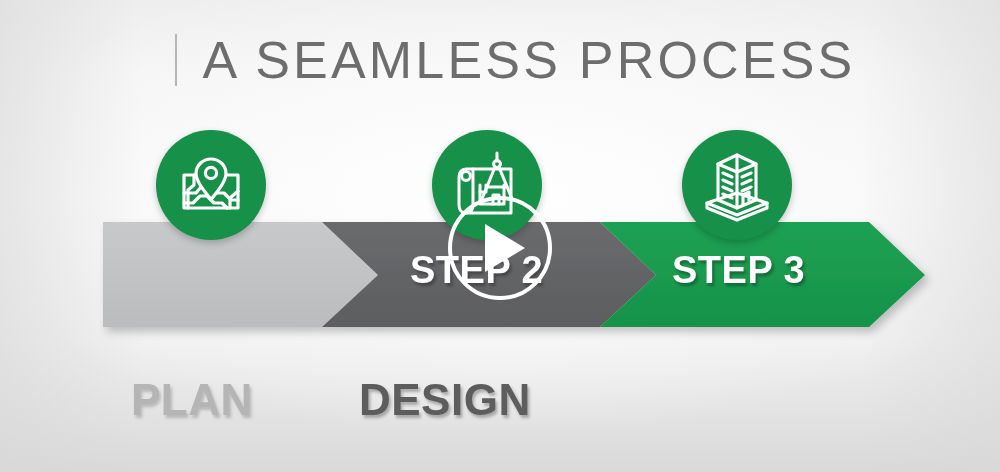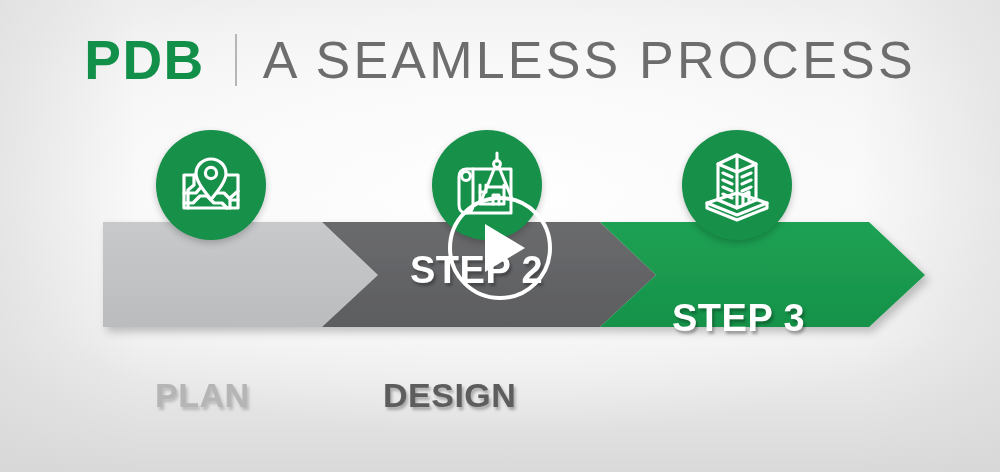--- a/index.html
+++ b/index.html
@@ -93,31 +93,30 @@
     top: 251px;
     font-size: 38px;
     font-weight: 700;
     color: #ffffff;
     letter-spacing: 0.5px;
     text-shadow: 2px 3px 3px rgba(0,0,0,0.30);
     line-height: 1;
   }
   #step-label-1 { left: 137px; }
   #step-label-2 { left: 410px; }
-  #step-label-3 { left: 672px; margin-top: 48px; }
+  #step-label-3 { left: 672px; }
 
   
   .word {
     position: absolute;
     top: 378px;
-    font-size: 34px;
+    font-size: 44px;
     font-weight: 700;
     letter-spacing: 0.5px;
     line-height: 1;
-    margin-left: 24px;
   }
   #word-1 { left: 131px; color: #b5b5b5; text-shadow: 2px 3px 3px rgba(120,120,120,0.40); }
   #word-2 { left: 359px; color: #5d5d5d; text-shadow: 2px 3px 3px rgba(90,90,90,0.45); }
   #word-3 { left: 669px; color: #12823f; text-shadow: 2px 3px 3px rgba(60,110,70,0.42); }
 
   
   #play-button {
     position: absolute;
     left: 448px;
     top: 196px;
@@ -139,21 +138,20 @@
     border-bottom: 24px solid transparent;
     border-left: 40px solid #ffffff;
   }
 </style>
 </head>
 <body>
 
 <div id="stage">
 
   <div class="title-row">
-    <span class="brand">PDB</span>
     <span class="title-divider"></span>
     <span class="tagline">A SEAMLESS PROCESS</span>
   </div>
 
   <div class="chev-band">
     <svg width="1000" height="472" viewBox="0 0 1000 472" xmlns="http://www.w3.org/2000/svg">
       <defs>
         <filter id="barShadow" x="-10%" y="-20%" width="130%" height="160%">
           <feDropShadow dx="4" dy="5" stdDeviation="4" flood-color="#000000" flood-opacity="0.22"></feDropShadow>
         </filter>

